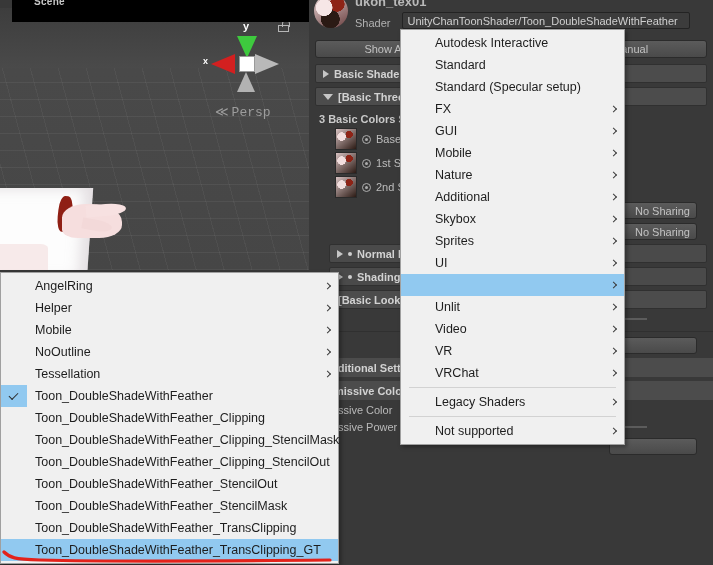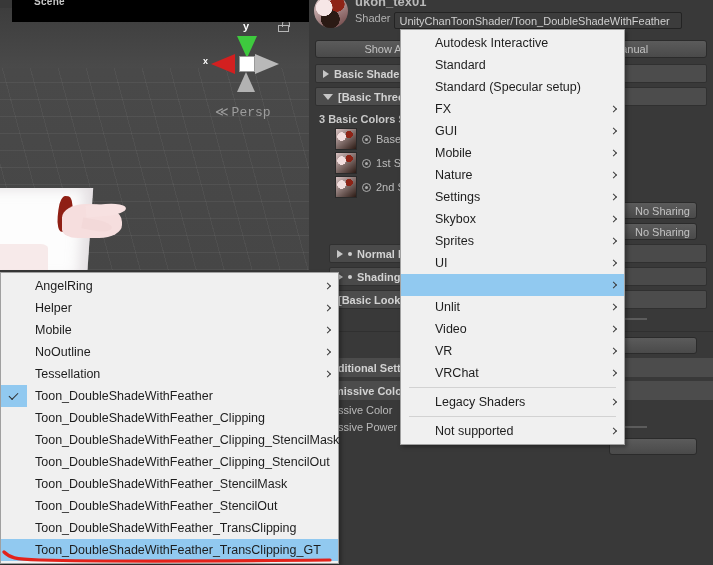--- a/index.html
+++ b/index.html
@@ -148,21 +148,21 @@
       radial-gradient(circle at 48% 74%, #2b1a14 0 30%, rgba(0,0,0,0) 31%),
       linear-gradient(150deg, #e9d6d6, #6a4040);
     overflow: hidden;
   }
   .mat-name {
     position: absolute; left: 46px; top: -6px;
     font-size: 13px; color: #b9b9b9; font-weight: bold;
   }
   .shader-row {
     position: absolute; left: 46px; top: 12px;
-    display: flex; align-items: flex-start; gap: 4px;
+    display: flex; align-items: flex-end; gap: 12px;
   }
   .shader-label { font-size: 11px; color: #b2b2b2; }
   .shader-field {
     width: 288px; height: 17px;
     background: #3c3c3c;
     border: 1px solid #232323;
     border-radius: 2px;
     display: flex; align-items: center;
     padding: 0 4px;
     font-size: 11px; color: #cfcfcf;
@@ -487,21 +487,21 @@
       </div>
       <div class="mi">
         <span>Mobile</span>
         <span class="chev"></span>
       </div>
       <div class="mi">
         <span>Nature</span>
         <span class="chev"></span>
       </div>
       <div class="mi">
-        <span>Settings</span>
+        <span>Additional</span>
         <span class="chev"></span>
       </div>
       <div class="mi">
         <span>Skybox</span>
         <span class="chev"></span>
       </div>
       <div class="mi">
         <span>Sprites</span>
         <span class="chev"></span>
       </div>
@@ -568,24 +568,24 @@
       <div class="mi">
         <span>Toon_DoubleShadeWithFeather_Clipping</span>
       </div>
       <div class="mi">
         <span>Toon_DoubleShadeWithFeather_Clipping_StencilMask</span>
       </div>
       <div class="mi">
         <span>Toon_DoubleShadeWithFeather_Clipping_StencilOut</span>
       </div>
       <div class="mi">
+        <span>Toon_DoubleShadeWithFeather_StencilOut</span>
+      </div>
+      <div class="mi">
         <span>Toon_DoubleShadeWithFeather_StencilMask</span>
-      </div>
-      <div class="mi">
-        <span>Toon_DoubleShadeWithFeather_StencilOut</span>
       </div>
       <div class="mi">
         <span>Toon_DoubleShadeWithFeather_TransClipping</span>
       </div>
       <div class="mi selected">
         <span>Toon_DoubleShadeWithFeather_TransClipping_GT</span>
       </div>
     </div>
 
   <svg class="annot" viewBox="0 0 340 16">

